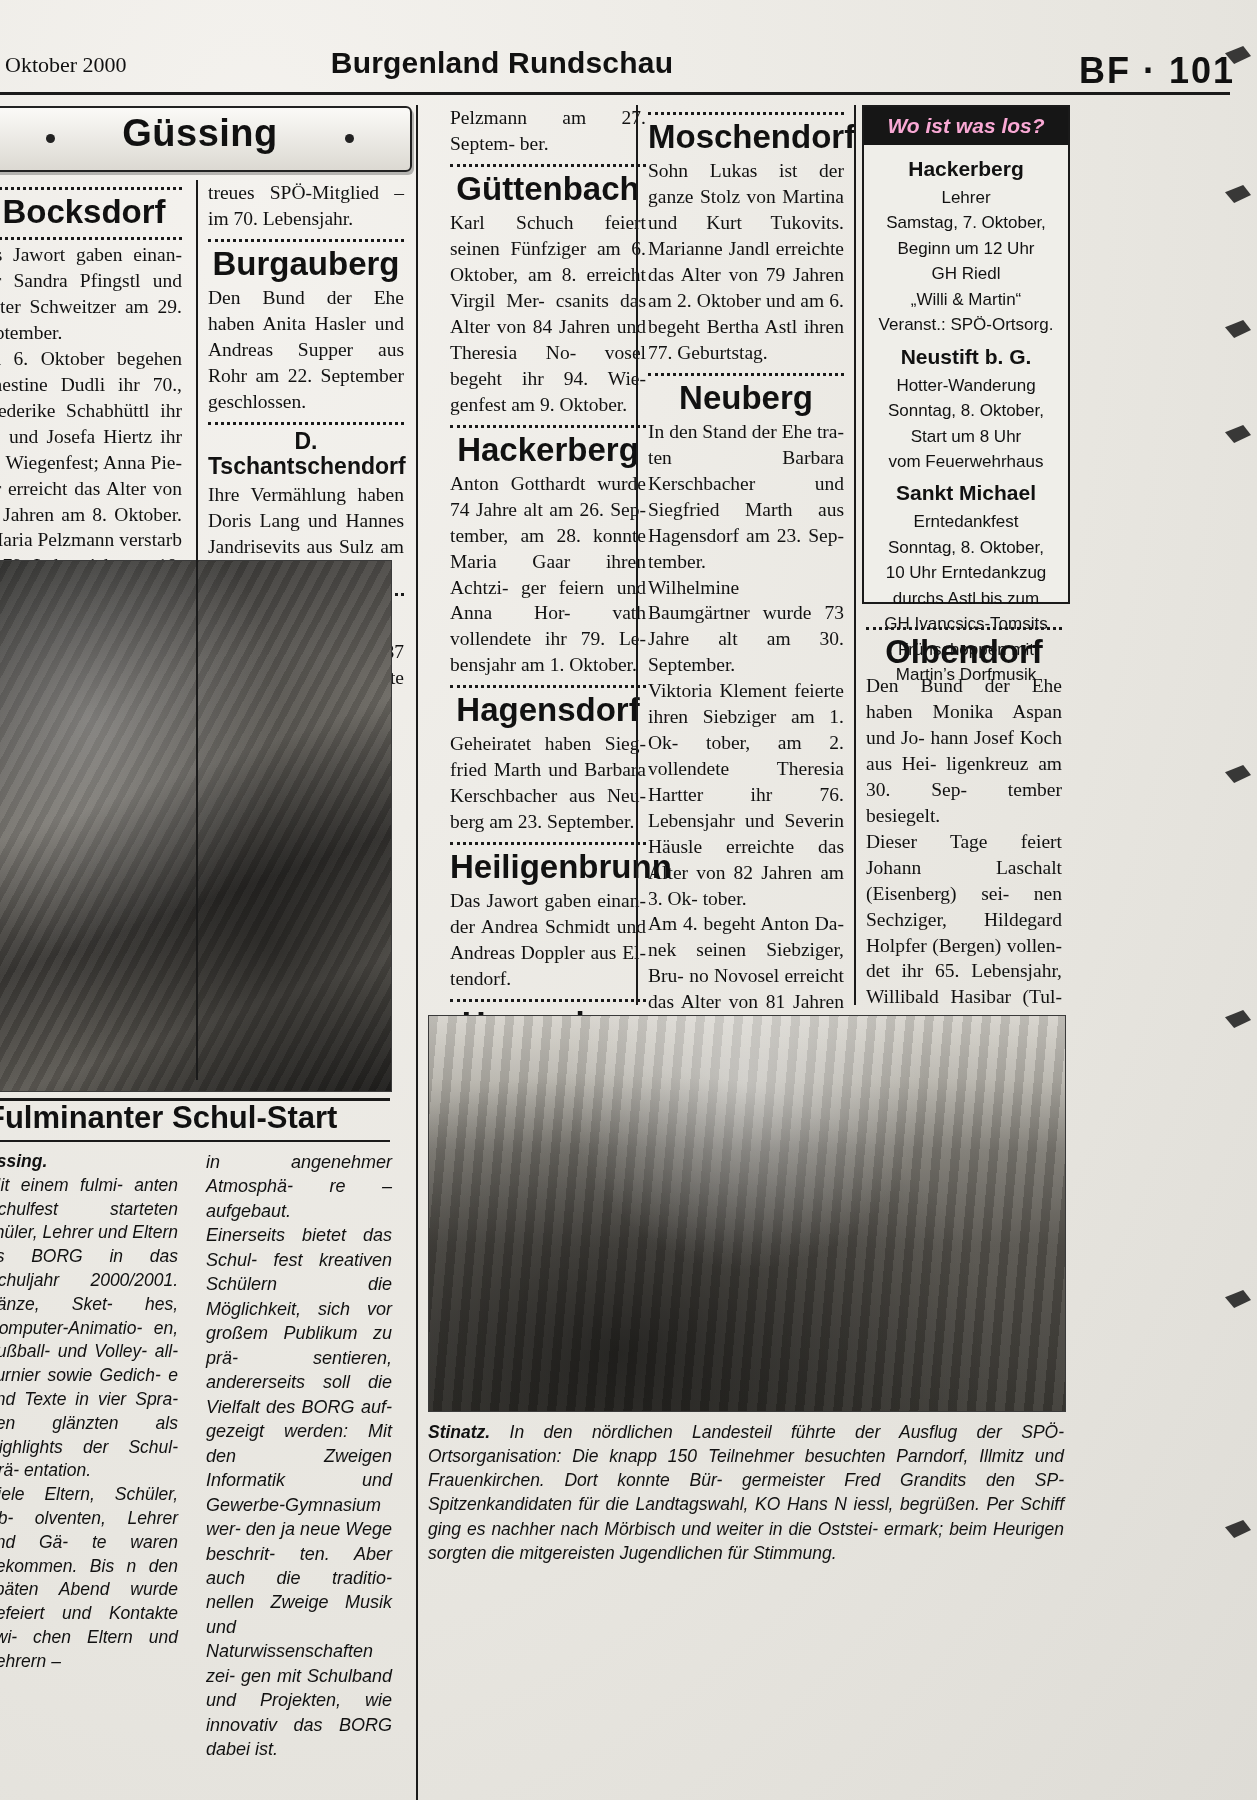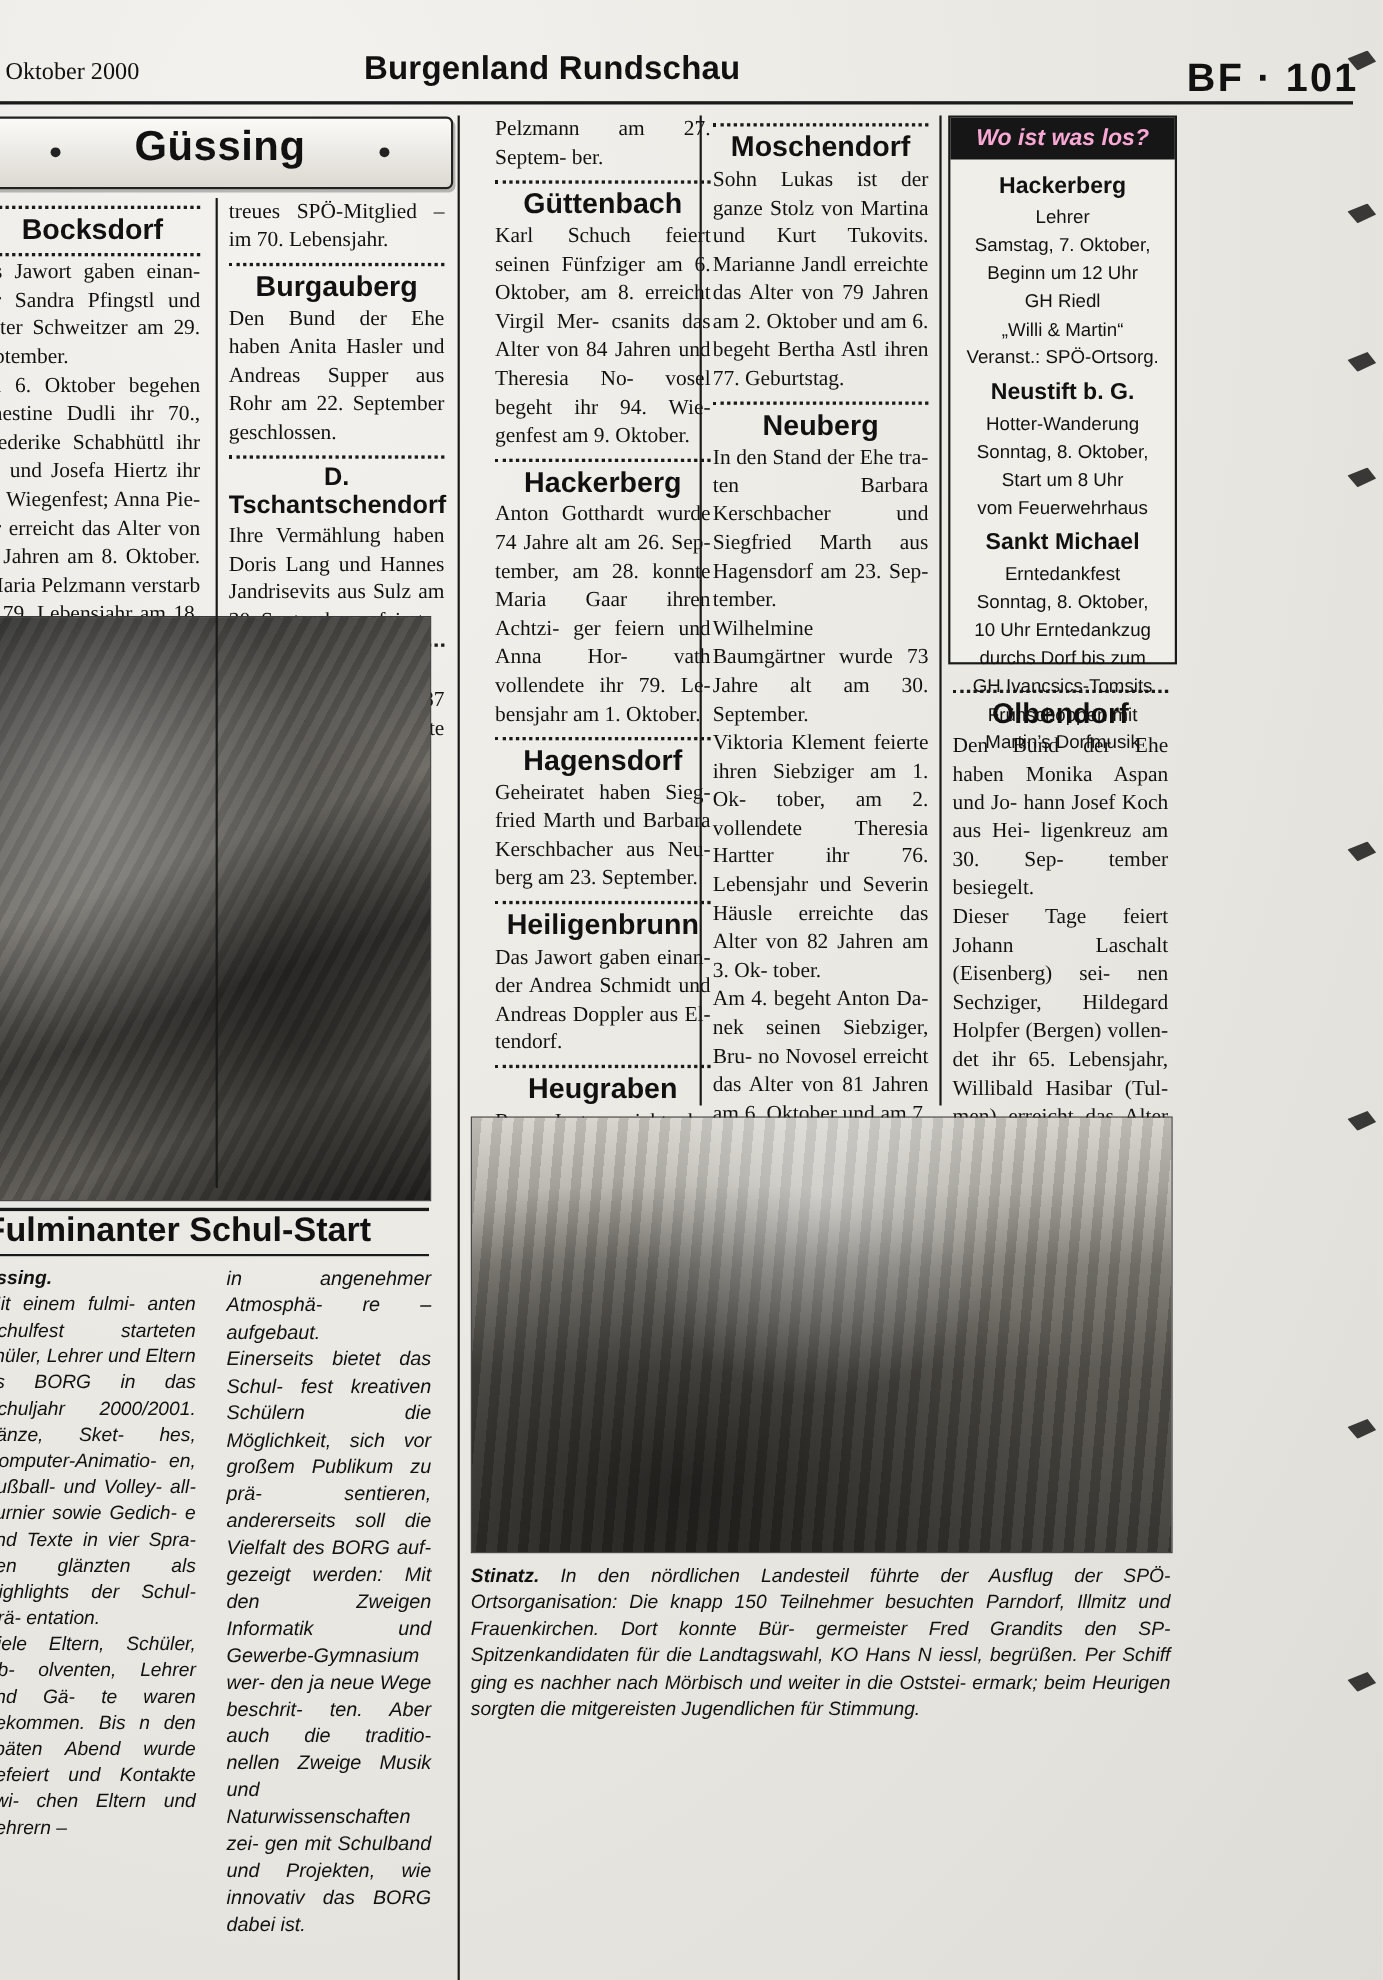--- a/index.html
+++ b/index.html
@@ -53,21 +53,21 @@
     position:absolute;top:26px;width:9px;height:9px;border-radius:50%;background:#222;
   }
   .banner .dotl{left:56px;}
   .banner .dotr{right:56px;}
 
   
   .col{position:absolute;font-size:19.5px;line-height:1.33;text-align:justify;}
   .col p{margin:0 0 0 0;text-indent:0;}
   .head{
     font-family:"Liberation Sans",sans-serif;font-weight:bold;
-    text-align:center;font-size:26px;margin:4px 0 3px 0;line-height:1.1;
+    text-align:center;font-size:33px;margin:4px 0 3px 0;line-height:1.1;
   }
   .head.sm{font-size:23px;}
   .dotted{
     border-top:3px dotted #1a1a1a;
     margin:7px 0 2px 0;height:0;
   }
   .col1{left:-14px;top:180px;width:196px;}
   .col2{left:208px;top:180px;width:196px;}
   .col3{left:428px;top:105px;width:196px;margin-left:22px;}
   .col4{left:648px;top:105px;width:196px;}
@@ -243,21 +243,21 @@
       <h4>Neustift b. G.</h4>
       <div class="ev">Hotter-Wanderung</div>
       <div class="ev">Sonntag, 8. Oktober,</div>
       <div class="ev">Start um 8 Uhr</div>
       <div class="ev">vom Feuerwehrhaus</div>
 
       <h4>Sankt Michael</h4>
       <div class="ev">Erntedankfest</div>
       <div class="ev">Sonntag, 8. Oktober,</div>
       <div class="ev">10 Uhr Erntedankzug</div>
-      <div class="ev">durchs Dorf bis zum</div>
+      <div class="ev">durchs Astl bis zum</div>
       <div class="ev">GH Ivancsics-Tomsits</div>
       <div class="ev">Frühschoppen mit</div>
       <div class="ev">Martin’s Dorfmusik</div>
     </div>
   </div>
 
   <div class="col col5">
     <div class="dotted"></div>
     <div class="head">Olbendorf</div>
     <p>

